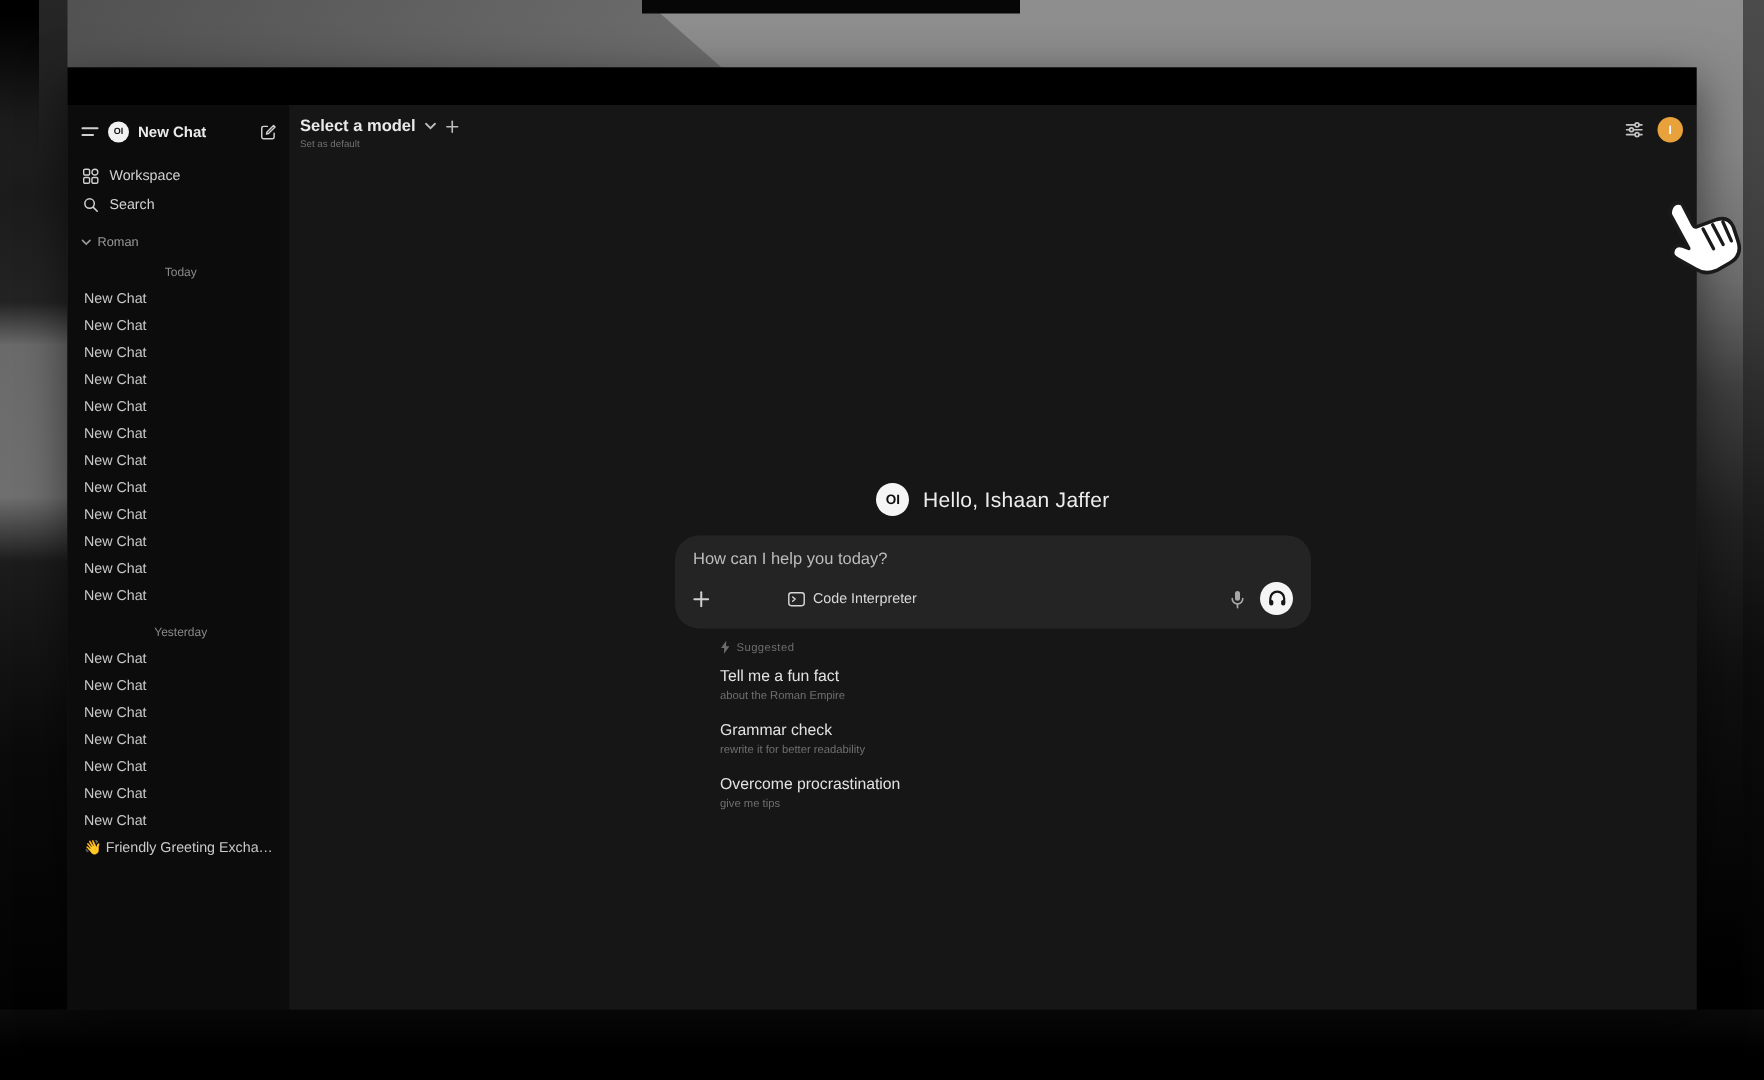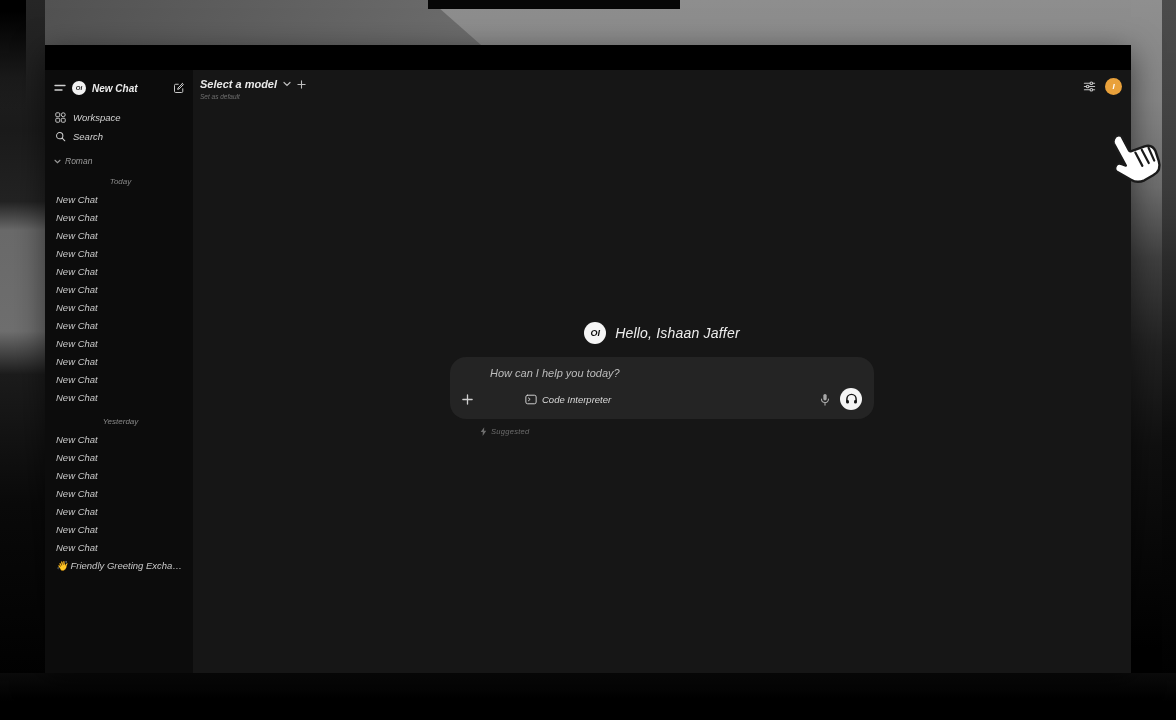--- a/index.html
+++ b/index.html
@@ -21,21 +21,21 @@
     background:linear-gradient(180deg,#8f8f8f 0%,#858585 14%,#6d6d6d 26%,#3f3f3f 36%,#222 48%,#101010 62%,#000 92%); }
   .wp-right-band { position:absolute; right:0; top:0; width:14px; height:720px;
     background:linear-gradient(180deg,#3a3a3a 0%,#2e2e2e 30%,#0c0c0c 60%,#000 100%); opacity:.8; }
   .wp-bottom { position:absolute; left:0; bottom:0; width:1176px; height:47px;
     background:linear-gradient(180deg,#0b0b0b,#000 60%); }
 
   
   .window { position:absolute; left:45px; top:45px; width:1086px; height:628px;
     background:#151515; box-shadow:0 8px 30px rgba(0,0,0,.55); display:flex; flex-direction:column; }
   .win-topbar { height:25px; background:#000; flex:0 0 auto; }
-  .win-body { flex:1; display:flex; min-height:0;font-style:italic; }
+  .win-body { flex:1; display:flex; min-height:0; }
 
   
   .sidebar { width:148px; flex:0 0 148px; background:#0c0c0c; color:#c9c9c9;
     padding:8px 8px 8px 9px; overflow:hidden; }
   .sb-header { display:flex; align-items:center; gap:6px; height:20px; }
   .sb-logo { width:14px; height:14px; border-radius:50%; background:#f2f2f2; color:#111;
     font-size:6px; font-weight:bold; display:flex; align-items:center; justify-content:center; flex:0 0 auto; }
   .sb-title { font-size:10px; font-weight:bold; color:#ececec; flex:1; white-space:nowrap; }
   .icon-btn { display:flex; align-items:center; justify-content:center; cursor:pointer; color:#cfcfcf; }
   .sb-nav { margin-top:6px; }
@@ -57,21 +57,21 @@
   .avatar { width:17px; height:17px; border-radius:50%; display:flex; align-items:center;
     justify-content:center; font-size:8px; font-weight:bold; color:#fff; cursor:pointer; }
 
   .center-col { position:absolute; left:50%; transform:translateX(-50%); top:252px; width:424px; }
   .greeting-row { display:flex; align-items:center; justify-content:center; gap:9px; }
   .greet-logo { width:22px; height:22px; border-radius:50%; background:#f5f5f5; color:#0d0d0d;
     font-size:9px; font-weight:bold; display:flex; align-items:center; justify-content:center; }
   .greet-text { font-size:14px; color:#ededed; font-weight:500; letter-spacing:.2px; }
 
   .composer { margin-top:13px; background:#242424; border-radius:16px; padding:10px 12px 9px 12px; }
-  .composer-input { font-size:11px; color:#bdbdbd; cursor:text;margin-left:28px; }
+  .composer-input { font-size:11px; color:#bdbdbd; cursor:text; }
   .composer-row { display:flex; align-items:center; margin-top:9px; }
   .ci-pill { display:flex; align-items:center; gap:5px; margin-left:16px; cursor:pointer;padding-left:36px; }
   .ci-label { font-size:9.5px; color:#d8d8d8; }
   .composer-spacer { flex:1; }
   .mic-btn { margin-right:10px; }
   .call-btn { width:22px; height:22px; border-radius:50%; background:#f5f5f5; display:flex;
     align-items:center; justify-content:center; cursor:pointer; }
 
   .suggested { margin-top:8px; padding-left:30px; }
   .suggested-hdr { display:flex; align-items:center; gap:4px; color:#6d6d6d; font-size:7.5px;
@@ -255,20 +255,34 @@
 
           <div class="suggested">
             <div class="suggested-hdr">
               <span class="icon-btn">
                 <svg width="7" height="9" viewBox="0 0 8 10" fill="#6d6d6d">
                   <path d="M4.8 0L0.8 5.6h2.4L3 10l4.2-5.8H4.6L4.8 0z"></path>
                 </svg>
               </span>
               <span>Suggested</span>
             </div>
+            <div id="sugg-list">
+                <div class="sugg-item">
+                  <div class="sugg-title">Tell me a fun fact</div>
+                  <div class="sugg-sub">about the Roman Empire</div>
+                </div>
+                <div class="sugg-item">
+                  <div class="sugg-title">Grammar check</div>
+                  <div class="sugg-sub">rewrite it for better readability</div>
+                </div>
+                <div class="sugg-item">
+                  <div class="sugg-title">Overcome procrastination</div>
+                  <div class="sugg-sub">give me tips</div>
+                </div>
+              </div>
           </div>
         </div>
 
       </div>
     </div>
   </div>
 
   <div class="cursor">
     <svg width="66" height="64" viewBox="0 0 66 64">
       <g transform="rotate(-24 33 32)">

